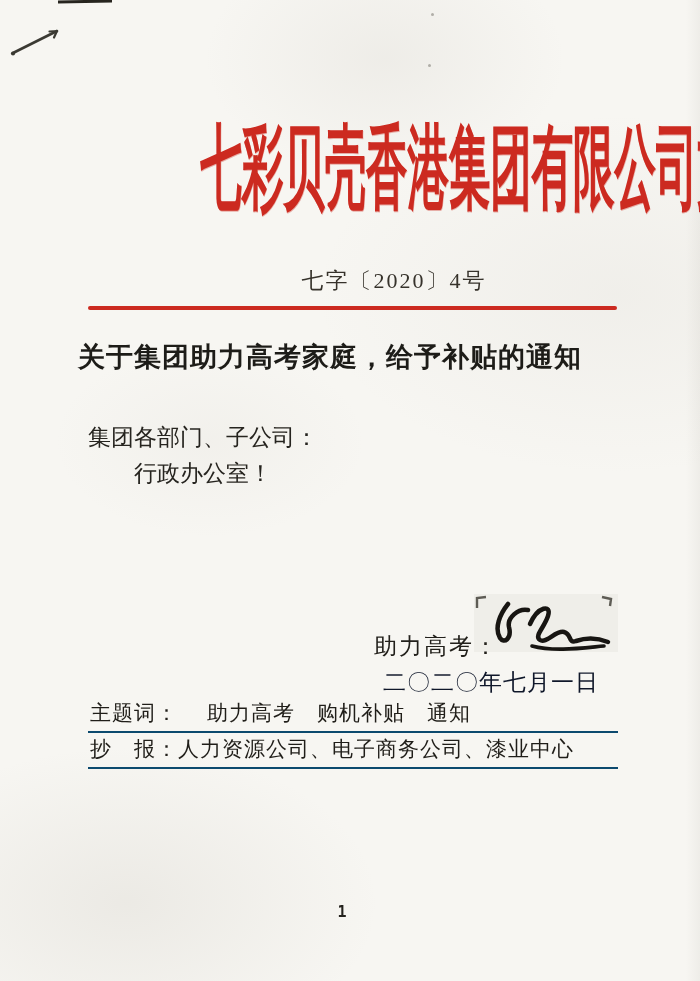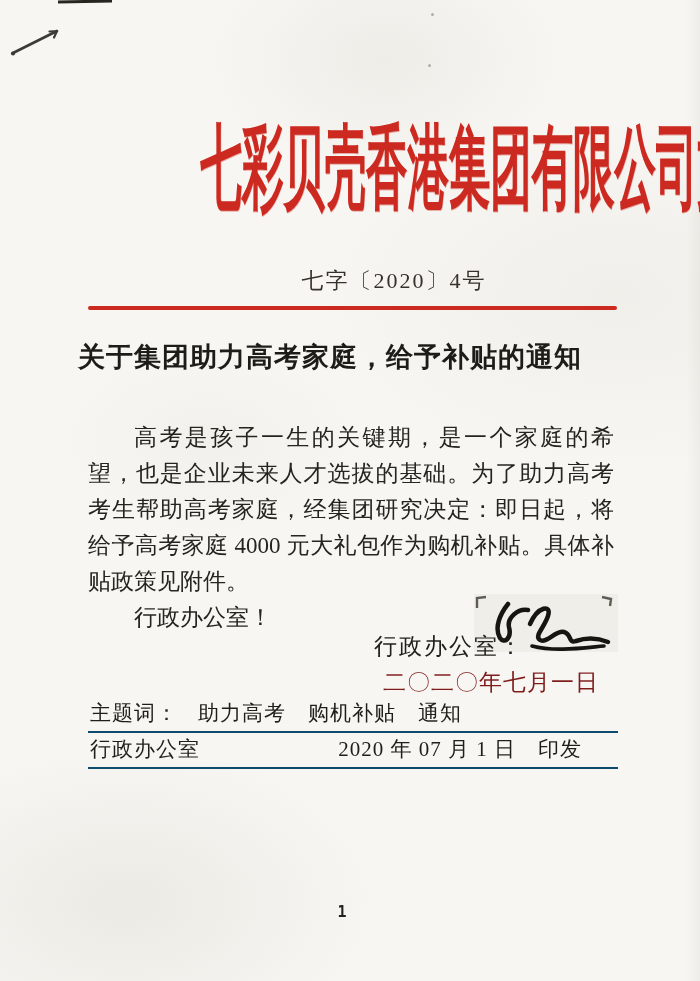--- a/index.html
+++ b/index.html
@@ -68,36 +68,36 @@
     top: 631px; left: 374px;
     font-size: 23px; letter-spacing: 2px;
     color: #22201b;
   }
   .signature {
     top: 594px; left: 474px; width: 144px; height: 64px;
   }
   .date-line {
     top: 667px; left: 383px;
     font-size: 23px; letter-spacing: 1px;
-    color: #7f1d1d;
+    color: #0f172a;
   }
 
   .footer-table {
     top: 698px; left: 88px; width: 530px;
     font-size: 21px; letter-spacing: 1px;
     color: #201e19;
   }
   .footer-row {
     display: flex; align-items: flex-end;
     height: 36px; box-sizing: border-box;
     padding: 0 0 4px 2px;
     border-bottom: 2px solid #0c4a6e;
   }
   .footer-row:first-child { height: 35px; }
-  .footer-row .gap { margin-left: 20px; }
+  .footer-row .gap { margin-left: 29px; }
   .footer-row .push-right { margin-left: auto; margin-right: 36px; }
 
   .page-number {
     top: 903px; left: 0; width: 700px;
     text-align: center;
     font-family: "DejaVu Sans Mono", monospace;
     font-size: 15px; font-weight: bold; color: #24221d;
     transform: translateX(-8px);
   }
 
@@ -127,43 +127,43 @@
 
   <div class="abs header-title">七彩贝壳香港集团有限公司文件</div>
 
   <div class="abs doc-number">七字〔2020〕4号</div>
 
   <div class="abs red-rule"></div>
 
   <h1 class="abs notice-title">关于集团助力高考家庭，给予补贴的通知</h1>
 
   <div class="abs body-block">
-    <p>高考是孩子一生的关键期，是一个家庭的希望，也是企业未来人才选拔的基础。为了助力高考考生帮助高考家庭，经集团研究决定：即日起，将给予高考家庭 4000 元大礼包作为购机补贴。具体补贴政策见附件。</p>
+    <div>集团各部门、子公司：</div>
     <div class="closing">行政办公室！</div>
   </div>
 
-  <div class="abs sign-label">行政办公室：</div>
+  <div class="abs sign-label">助力高考：</div>
 
   <svg class="abs signature" width="144" height="64" viewBox="0 0 144 64">
     <rect x="0" y="0" width="144" height="58" fill="rgba(120,115,105,0.06)"></rect>
     <path d="M3,14 L3,4 L12,3" stroke="#3a372f" stroke-width="2.4" fill="none" opacity="0.8"></path>
     <path d="M128,3 L137,5 L136,12" stroke="#3a372f" stroke-width="2.4" fill="none" opacity="0.8"></path>
     <path d="M34,10 C26,20 20,34 26,44 C30,50 38,45 35,33 C33,24 44,14 54,16" stroke="#171512" stroke-width="4.5" fill="none" stroke-linecap="round"></path>
     <path d="M56,30 C64,12 78,10 74,22 C70,34 60,42 66,46 C72,50 82,36 90,38 C98,40 94,50 102,47 C114,43 124,44 134,48" stroke="#171512" stroke-width="4.5" fill="none" stroke-linecap="round"></path>
     <path d="M58,52 C80,58 108,54 130,52" stroke="#171512" stroke-width="3.6" fill="none" stroke-linecap="round"></path>
   </svg>
 
   <div class="abs date-line">二〇二〇年七月一日</div>
 
   <div class="abs footer-table">
     <div class="footer-row">
       <span>主题词：</span>
       <span class="gap">助力高考　购机补贴　通知</span>
     </div>
     <div class="footer-row">
-      <span>行政办公室</span>
-      <span class="push-right">2020 年 07 月 1 日　印发</span>
+      <span>抄　报：</span>
+      <span>人力资源公司、电子商务公司、漆业中心</span>
     </div>
   </div>
 
   <div class="abs page-number">1</div>
 
 </div>
 
 </body></html>

